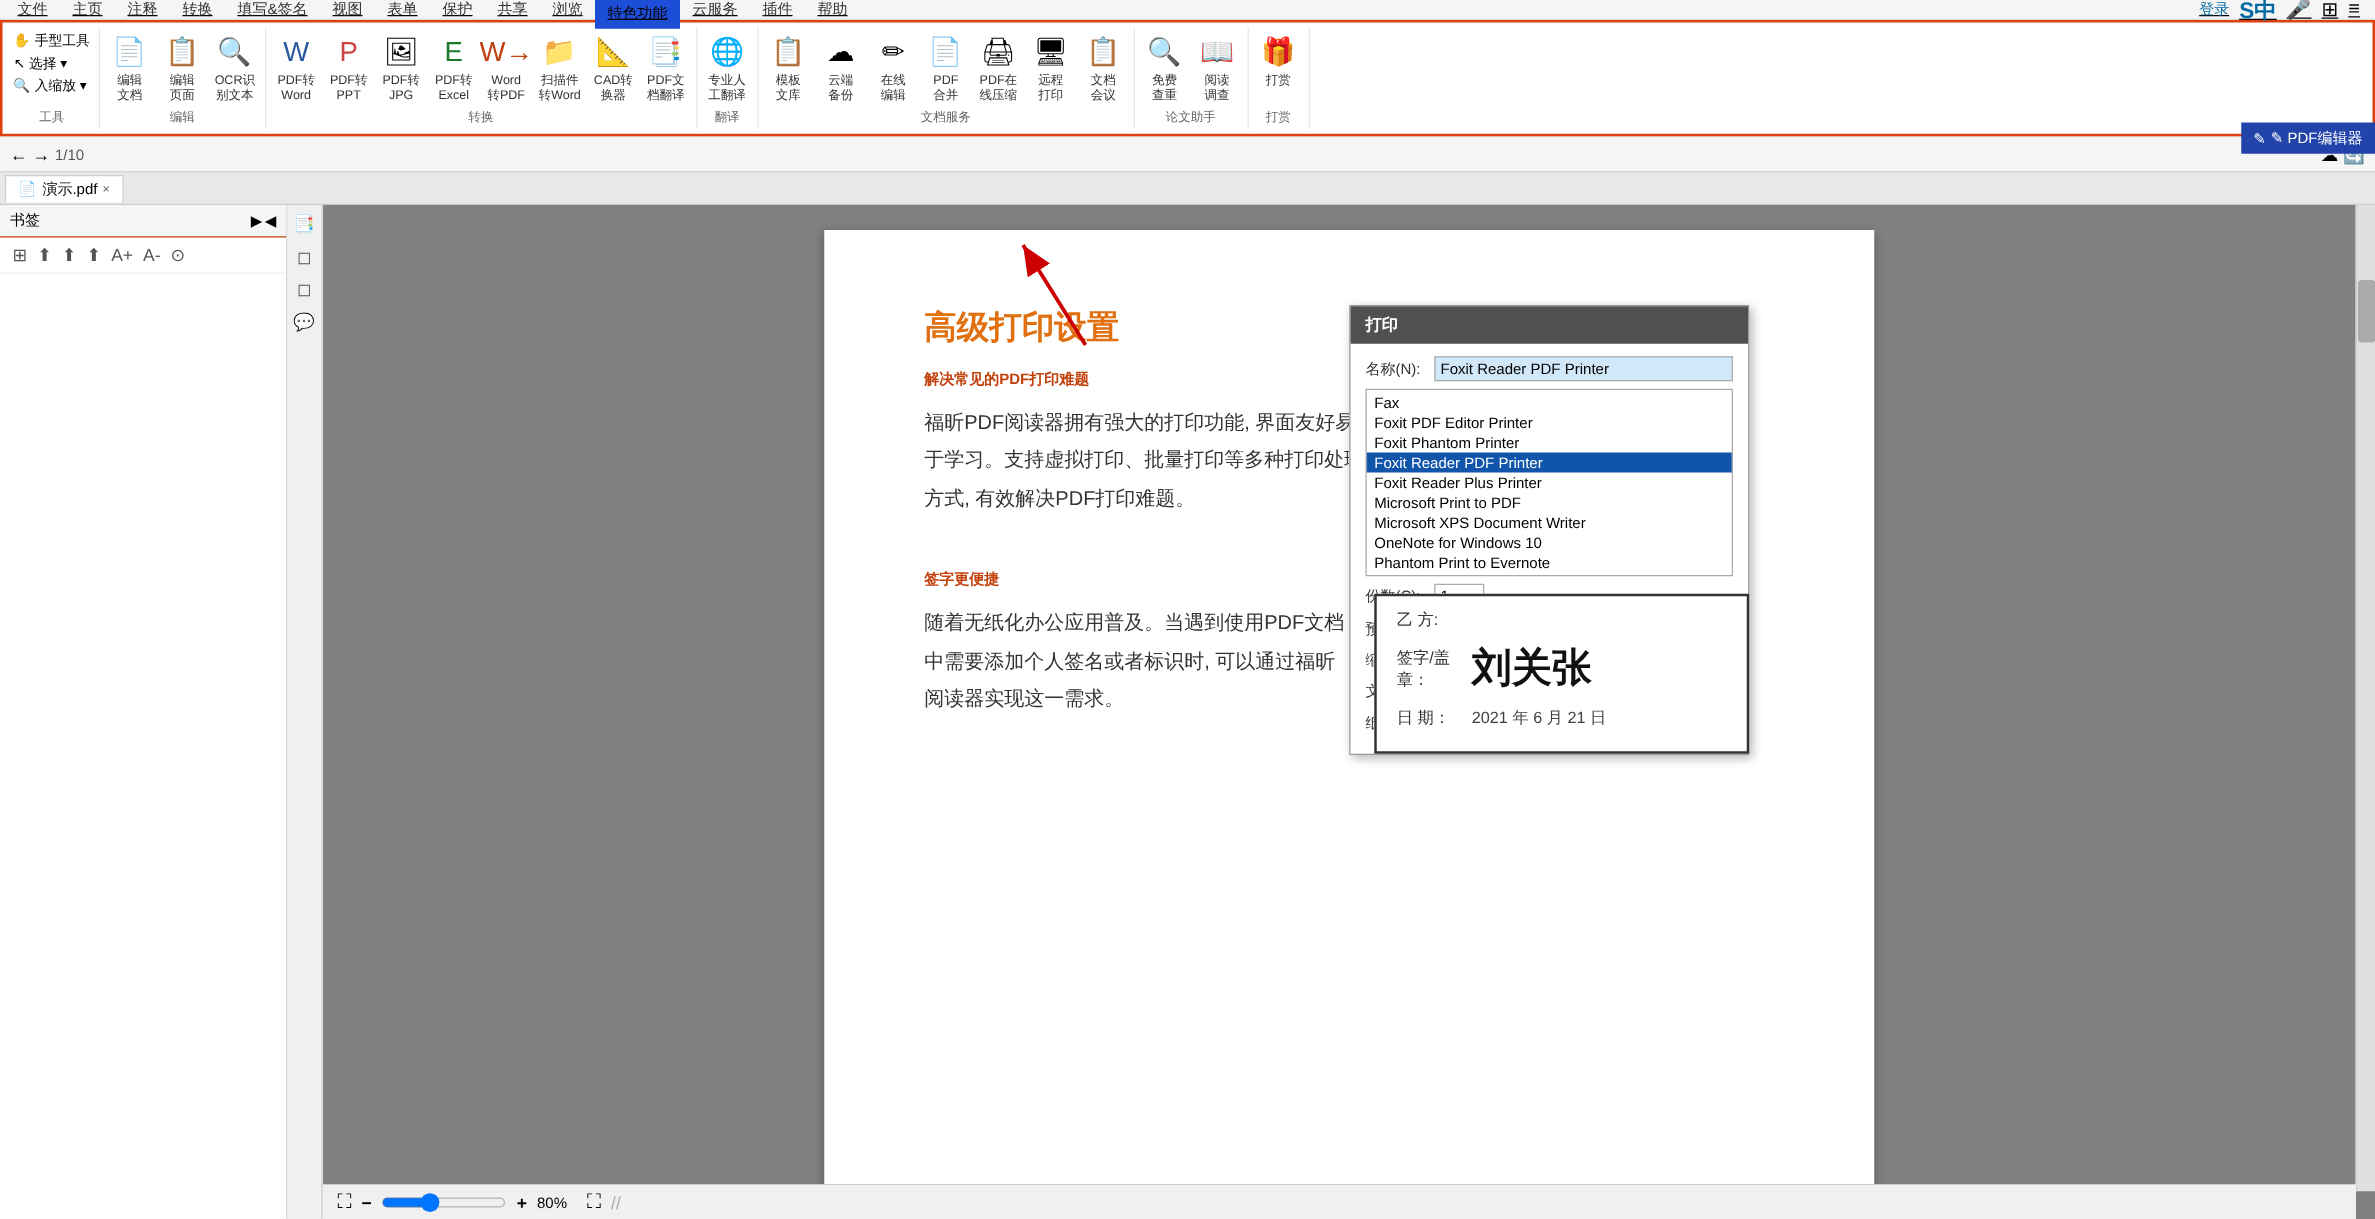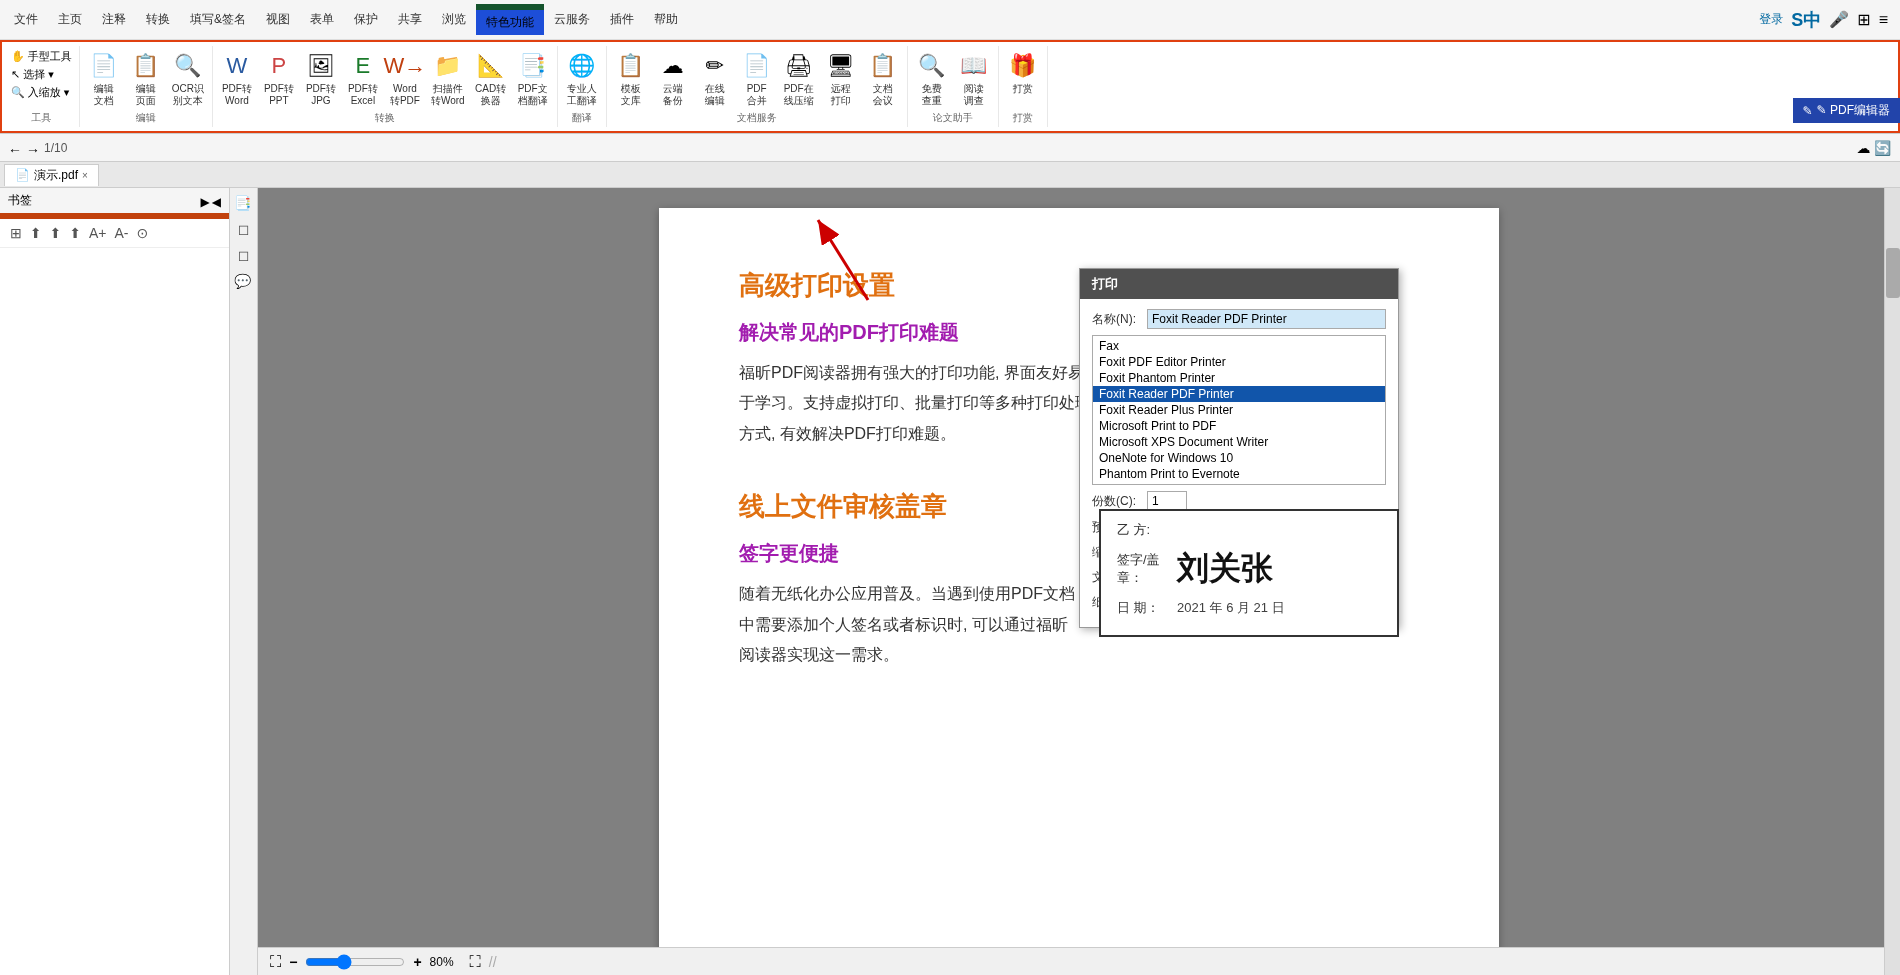--- a/index.html
+++ b/index.html
@@ -1,20 +1,20 @@
 <!DOCTYPE html>
 <html><head>
   <meta charset="utf-8">
   <style>
     * { margin: 0; padding: 0; box-sizing: border-box; }
     body { font-family: 'Microsoft YaHei', SimSun, Arial, sans-serif; background: #f0f0f0; width: 1900px; height: 975px; overflow: hidden; font-size: 12px; }
 
     
     .ribbon-container { background: #fff; border-bottom: 1px solid #ccc; }
-    .ribbon-tabs { display: flex; align-items: center; background: #f5f5f5; border-bottom: 1px solid #ddd; padding: 0 4px; height: 40px; }
+    .ribbon-tabs { display: flex; align-items: center; background: #f5f5f5; border-bottom: 1px solid #ddd; padding: 0 4px; height: 16px; text-decoration: underline; }
     .ribbon-tab { padding: 4px 10px; font-size: 12px; cursor: pointer; color: #333; }
     .ribbon-tab.active { background: #1d4ed8; border-top: 6px solid #14532d; color: #000; }
     .ribbon-content { display: flex; align-items: stretch; padding: 4px 2px; min-height: 76px; border: 2px solid #e04010; background: #fff; }
 
     .ribbon-group { display: flex; flex-direction: column; align-items: center; padding: 2px 4px; border-right: 1px solid #e8e8e8; }
     .ribbon-group-items { display: flex; align-items: flex-start; gap: 2px; flex: 1; }
     .ribbon-group-label { font-size: 10px; color: #666; margin-top: 2px; text-align: center; }
 
     .ribbon-btn { display: flex; flex-direction: column; align-items: center; justify-content: flex-start; padding: 2px 4px; cursor: pointer; border-radius: 2px; min-width: 32px; }
     .ribbon-btn .icon-box { width: 32px; height: 32px; display: flex; align-items: center; justify-content: center; font-size: 20px; }
@@ -28,21 +28,21 @@
     
     .doc-tabs { background: #e8e8e8; display: flex; align-items: center; height: 26px; padding: 0 4px; gap: 2px; border-bottom: 1px solid #ccc; }
     .doc-tab { display: flex; align-items: center; background: #fff; padding: 2px 10px; font-size: 12px; border: 1px solid #ccc; border-bottom: none; gap: 4px; height: 22px; cursor: pointer; }
     .doc-tab .close-x { font-size: 10px; color: #666; cursor: pointer; }
 
     
     .main-layout { display: flex; height: calc(975px - 28px - 76px - 28px - 26px); }
 
     
     .left-sidebar { width: 230px; background: #fff; border-right: 1px solid #ccc; display: flex; flex-direction: column; }
-    .sidebar-header { display: flex; align-items: flex-end; justify-content: space-between; padding: 4px 8px; background: #f5f5f5; border-bottom: 6px solid #c2410c; font-size: 12px; }
+    .sidebar-header { display: flex; align-items: center; justify-content: space-between; padding: 4px 8px; background: #f5f5f5; border-bottom: 1px solid #c2410c; font-size: 12px; }
     .sidebar-icons { display: flex; gap: 4px; padding: 4px 8px; border-bottom: 1px solid #eee; }
     .sidebar-icon-btn { cursor: pointer; padding: 2px; color: #555; font-size: 14px; }
 
     
     .icon-bar { width: 28px; background: #f0f0f0; border-right: 1px solid #ccc; display: flex; flex-direction: column; align-items: center; padding: 4px 0; gap: 4px; }
     .icon-bar-btn { width: 22px; height: 22px; display: flex; align-items: center; justify-content: center; cursor: pointer; font-size: 14px; color: #555; }
 
     
     .page-area { flex: 1; background: #808080; overflow: auto; display: flex; justify-content: center; padding: 20px; position: relative; }
     .page-doc { background: #fff; width: 840px; min-height: 900px; padding: 60px 80px; position: relative; box-shadow: 0 2px 8px rgba(0,0,0,0.3); }
@@ -64,21 +64,21 @@
     .sig-row { display: flex; align-items: center; margin-bottom: 8px; font-size: 13px; }
     .sig-label { color: #333; width: 60px; }
     .sig-name { font-size: 32px; font-weight: bold; color: #111; font-family: 'KaiTi', 'STKaiti', serif; }
     .sig-date { font-size: 13px; color: #404040; }
 
     
     .pdf-editor-btn { position: absolute; top: 98px; right: 0; background: #2244aa; color: #fff; padding: 4px 10px; font-size: 12px; cursor: pointer; display: flex; align-items: center; gap: 4px; }
 
     
     .section-heading { color: #e07010; font-size: 26px; font-weight: bold; margin-bottom: 16px; }
-    .section-subheading { font-size: 20px; font-weight: bold; color: #a21caf; margin-bottom: 12px; }
+    .section-subheading { font-size: 12px; font-weight: bold; color: #c2410c; margin-bottom: 12px; }
     .section-body { font-size: 16px; color: #333; line-height: 1.9; }
 
     
     .section-divider { margin: 40px 0; }
   </style>
 </head>
 <body>
 
 <div class="ribbon-container">
   <div style="display:flex; align-items:center; position:relative;">
@@ -369,21 +369,20 @@
               </div>
             </div>
           </div>
         </div>
       </div>
 
       <div class="section-divider"></div>
 
       <div style="display:flex; gap:40px;">
         <div style="flex:1;">
-          <div class="section-heading">线上文件审核盖章</div>
           <div class="section-subheading">签字更便捷</div>
           <div class="section-body">随着无纸化办公应用普及。当遇到使用PDF文档中需要添加个人签名或者标识时, 可以通过福昕阅读器实现这一需求。</div>
         </div>
 
         <div style="width:300px; flex-shrink:0; margin-top:20px;">
           <div class="sig-box" style="position:relative;">
             <div class="sig-row">
               <span class="sig-label">乙 方:</span>
             </div>
             <div class="sig-row" style="align-items:center;">

